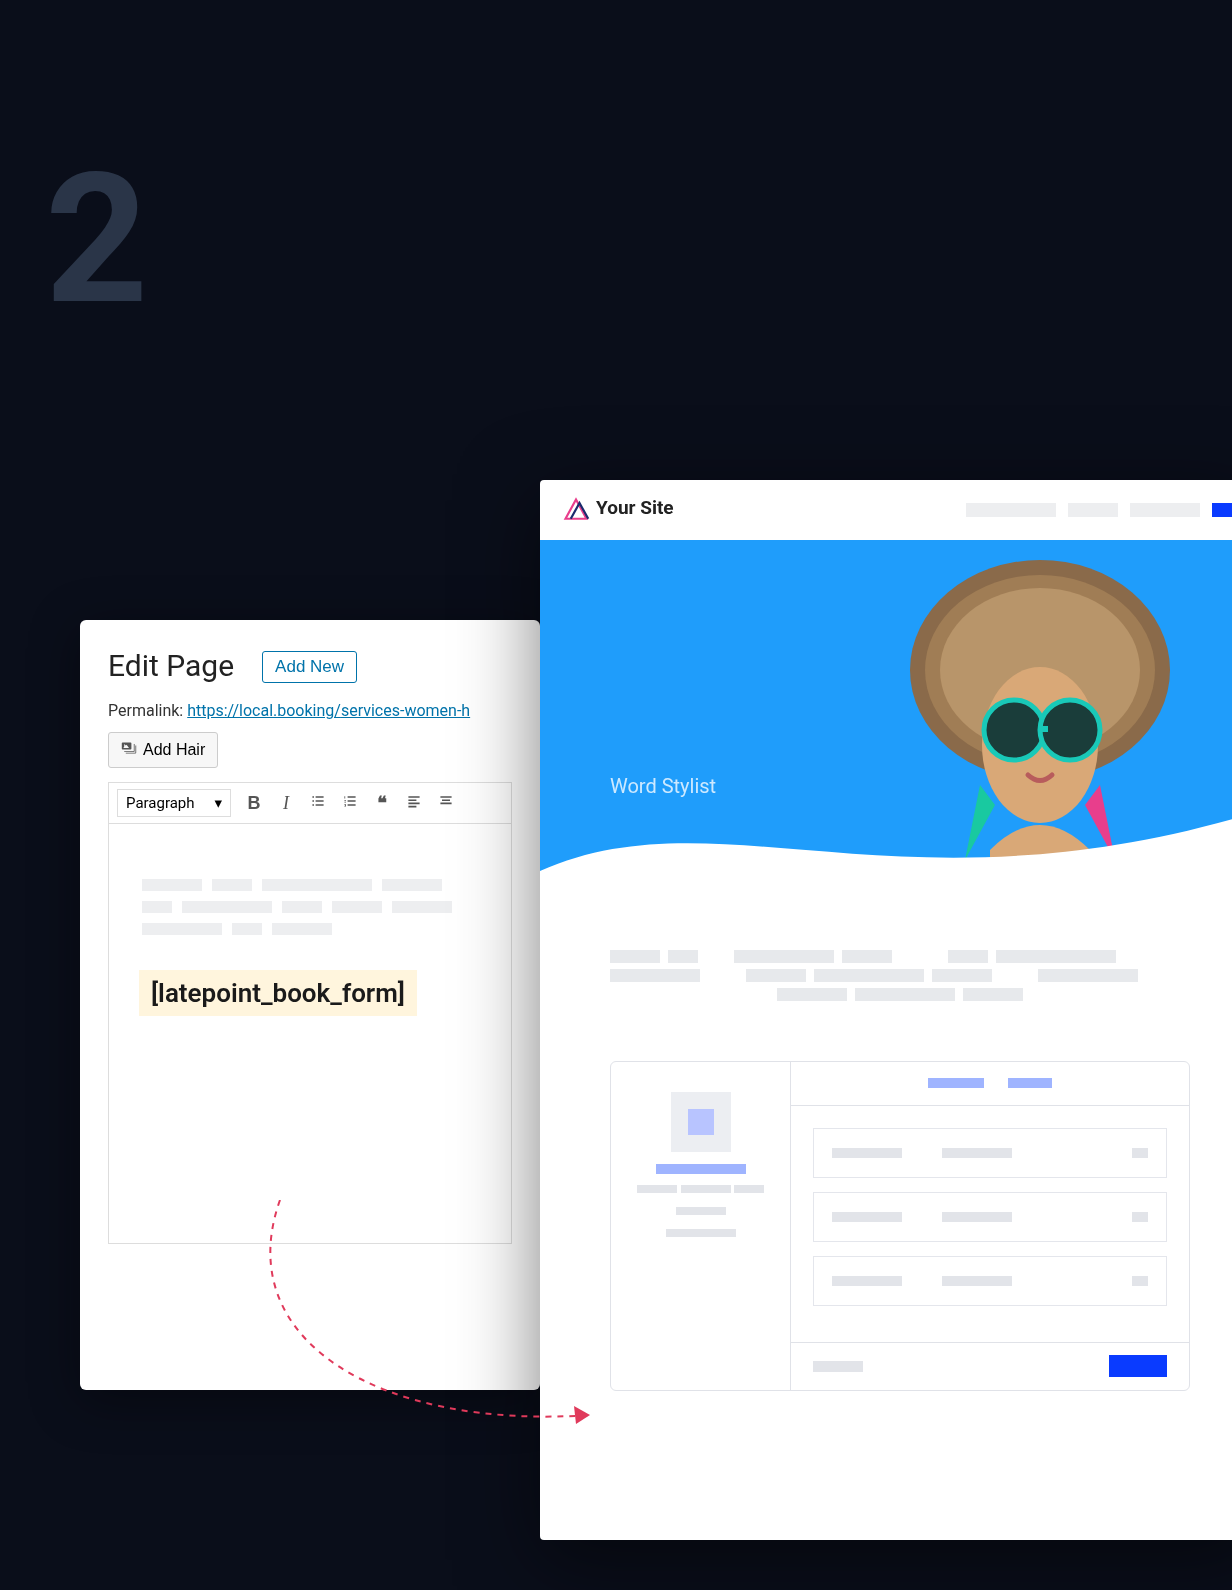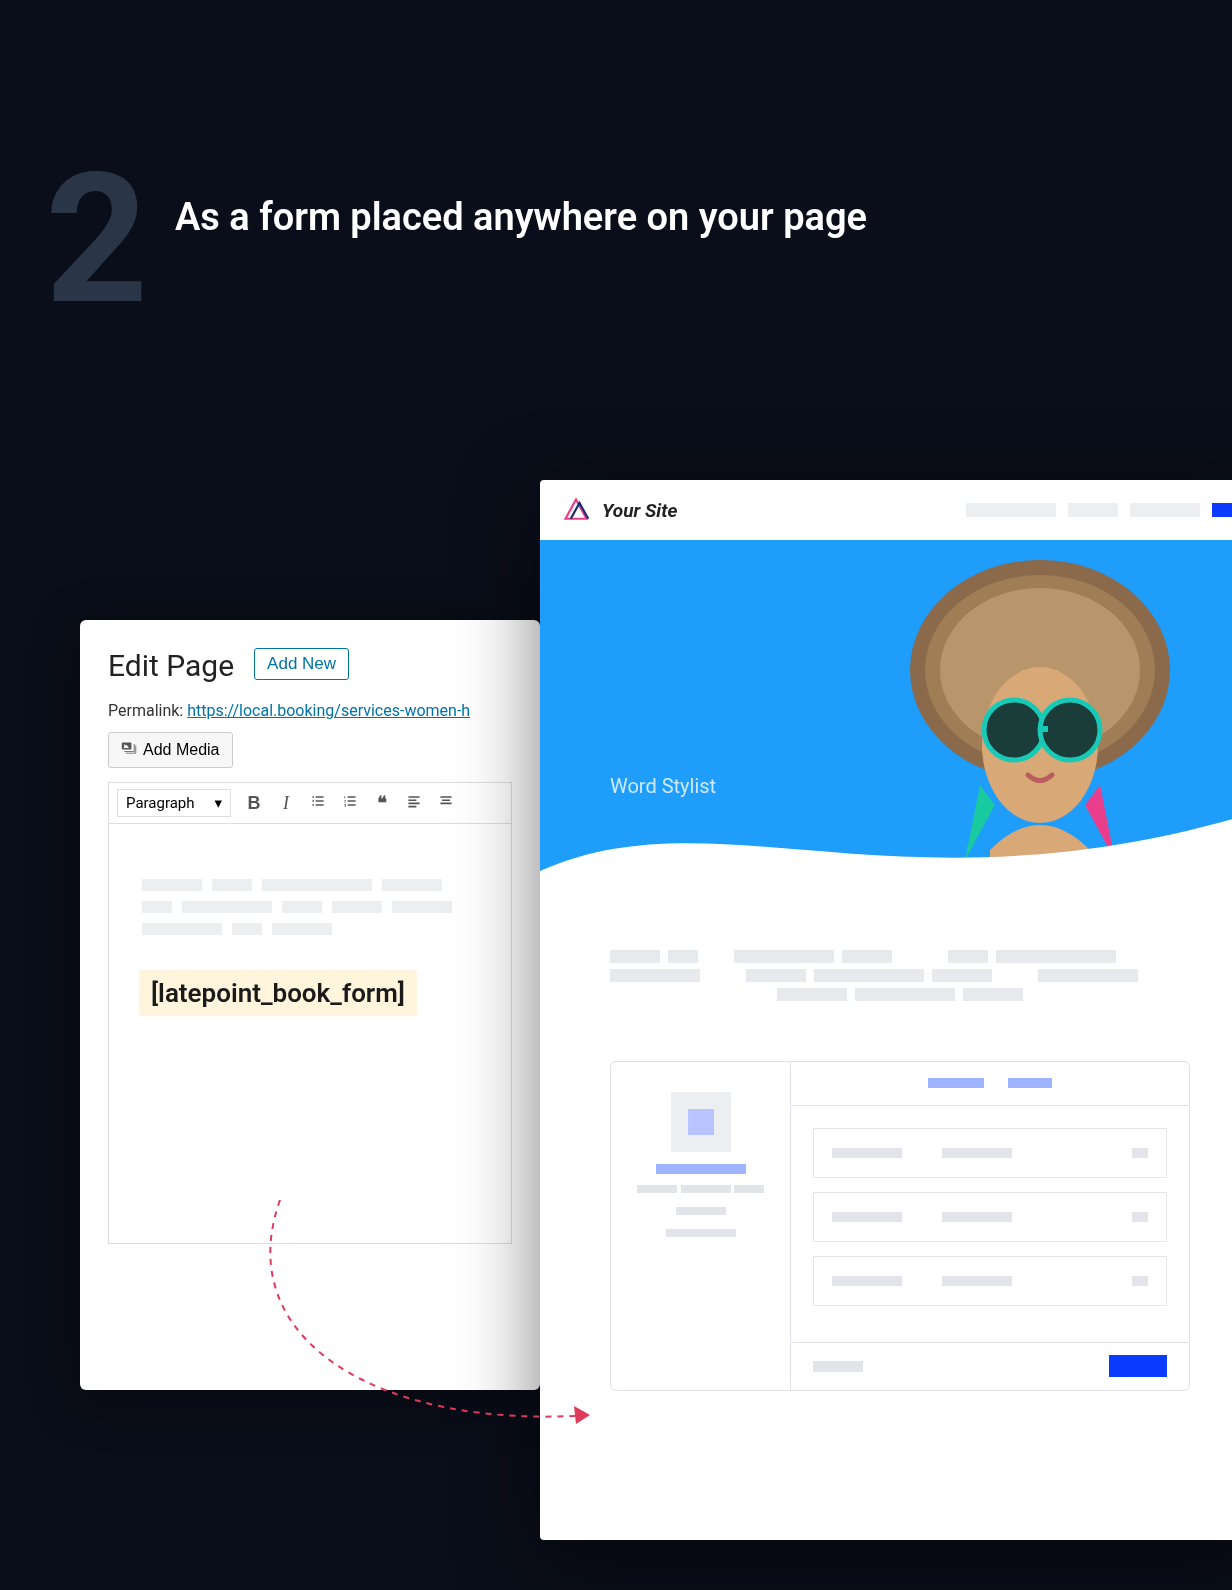--- a/index.html
+++ b/index.html
@@ -24,21 +24,21 @@
     .title { color: #fff; font-size: 38px; font-weight: 600; margin-bottom: 28px; }
     .description { color: #6b7a93; font-size: 30px; line-height: 1.5; }
     .shortcode-hl { background: #0a3bff; color: #fff; padding: 2px 8px; font-weight: 700; }
 
     
     .editor-panel {
       position: absolute; left: 80px; top: 620px; width: 460px; height: 770px;
       background: #fff; border-radius: 6px; padding: 28px;
       box-shadow: 0 10px 50px rgba(0,0,0,.4);
     }
-    .editor-header { display: flex; align-items: flex-start; gap: 20px; margin-bottom: 18px; }
+    .editor-header { display: flex; align-items: flex-end; gap: 28px; margin-bottom: 18px; }
     .edit-page-label { font-size: 30px; color: #222; }
     .add-new-btn { border: 1px solid #0073aa; color: #0073aa; background: #fff; padding: 5px 12px; font-size: 17px; border-radius: 3px; }
     .title-input {
       width: 100%; border: 1px solid #ddd; padding: 12px 14px; font-size: 26px; color: #333;
       margin-bottom: 12px;
     }
     .permalink-row { font-size: 16px; color: #333; margin-bottom: 12px; white-space: nowrap; overflow: hidden; text-overflow: ellipsis;}
     .permalink-row a { color: #0073aa; text-decoration: underline; }
     .add-media-btn {
       display: inline-flex; align-items: center; gap: 6px;
@@ -59,21 +59,21 @@
     .wc-row { font-size: 15px; color: #555; padding: 8px 10px; border: 1px solid #ddd; border-top: 0; }
 
     
     .site-mock {
       position: absolute; left: 540px; top: 480px; width: 720px; height: 1060px;
       background: #fff; border-radius: 4px;
       box-shadow: 0 20px 80px rgba(0,0,0,.5);
       overflow: hidden;
     }
     .site-header { height: 60px; display: flex; align-items: center; padding: 0 22px; justify-content: space-between; }
-    .site-brand { display: flex; align-items: center; gap: 12px; font-style: italic; }
+    .site-brand { display: flex; gap: 6px; }
     .logo-svg { width: 28px; height: 28px; }
     .brand-name { font-weight: 700; font-size: 19px; color: #222; }
     .nav-placeholders { display: flex; gap: 12px; }
     .nav-ph { height: 14px; background: #edeef0; }
     .nav-accent { background: #0a3bff; }
     .hero {
       height: 360px; position: relative; background: #1f9dfb; overflow: hidden;
     }
     .hero-wave { position: absolute; bottom: -1px; left: 0; width: 100%; height: 120px; }
     .hero-name { position: absolute; left: 70px; top: 180px; color: #fff; font-size: 44px; font-weight: 600; }
@@ -102,39 +102,38 @@
 
     
     .arrow-path { position: absolute; left: 260px; top: 1200px; width: 360px; height: 300px; pointer-events:none; }
   </style>
 </head>
 <body>
 
 <div class="big-number">2</div>
 
 <div class="heading-block">
-  <h2 class="title">As a form placed anywhere on your page</h2>
 </div>
 
 <div class="editor-panel">
   <div class="editor-header">
     <span class="edit-page-label">Edit Page</span>
     <button class="add-new-btn">Add New</button>
   </div>
   <div class="permalink-row">
     <span>Permalink:</span>
     <a href="#"><span>https://local.booking/</span><span>services-women-h</span></a>
   </div>
   <button class="add-media-btn">
     <span>
       <svg width="16" height="16" viewBox="0 0 20 20">
           <path fill="#555" d="M13 11V4c0-.55-.45-1-1-1H2c-.55 0-1 .45-1 1v7c0 .55.45 1 1 1h10c.55 0 1-.45 1-1zM4 5l2 2 1-1 3 4H3l1-2V5zm13-1v10c0 .55-.45 1-1 1H4v-1h12V5h1c0-.55-.45 0 0-1zm2 2v10c0 .55-.45 1-1 1H6v-1h12V7h1c0-.55-.45 0 0-1z"></path>
         </svg>
     </span>
-    <span>Add Media</span>
+    <span>Add Hair</span>
   </button>
   <div class="toolbar">
     <span class="format-select">
       <span>Paragraph</span>
       <span>▾</span>
     </span>
     <span class="tb-icon tb-bold">B</span>
     <span class="tb-icon tb-italic">I</span>
     <span class="tb-icon">
       <svg width="16" height="16" viewBox="0 0 20 20">

